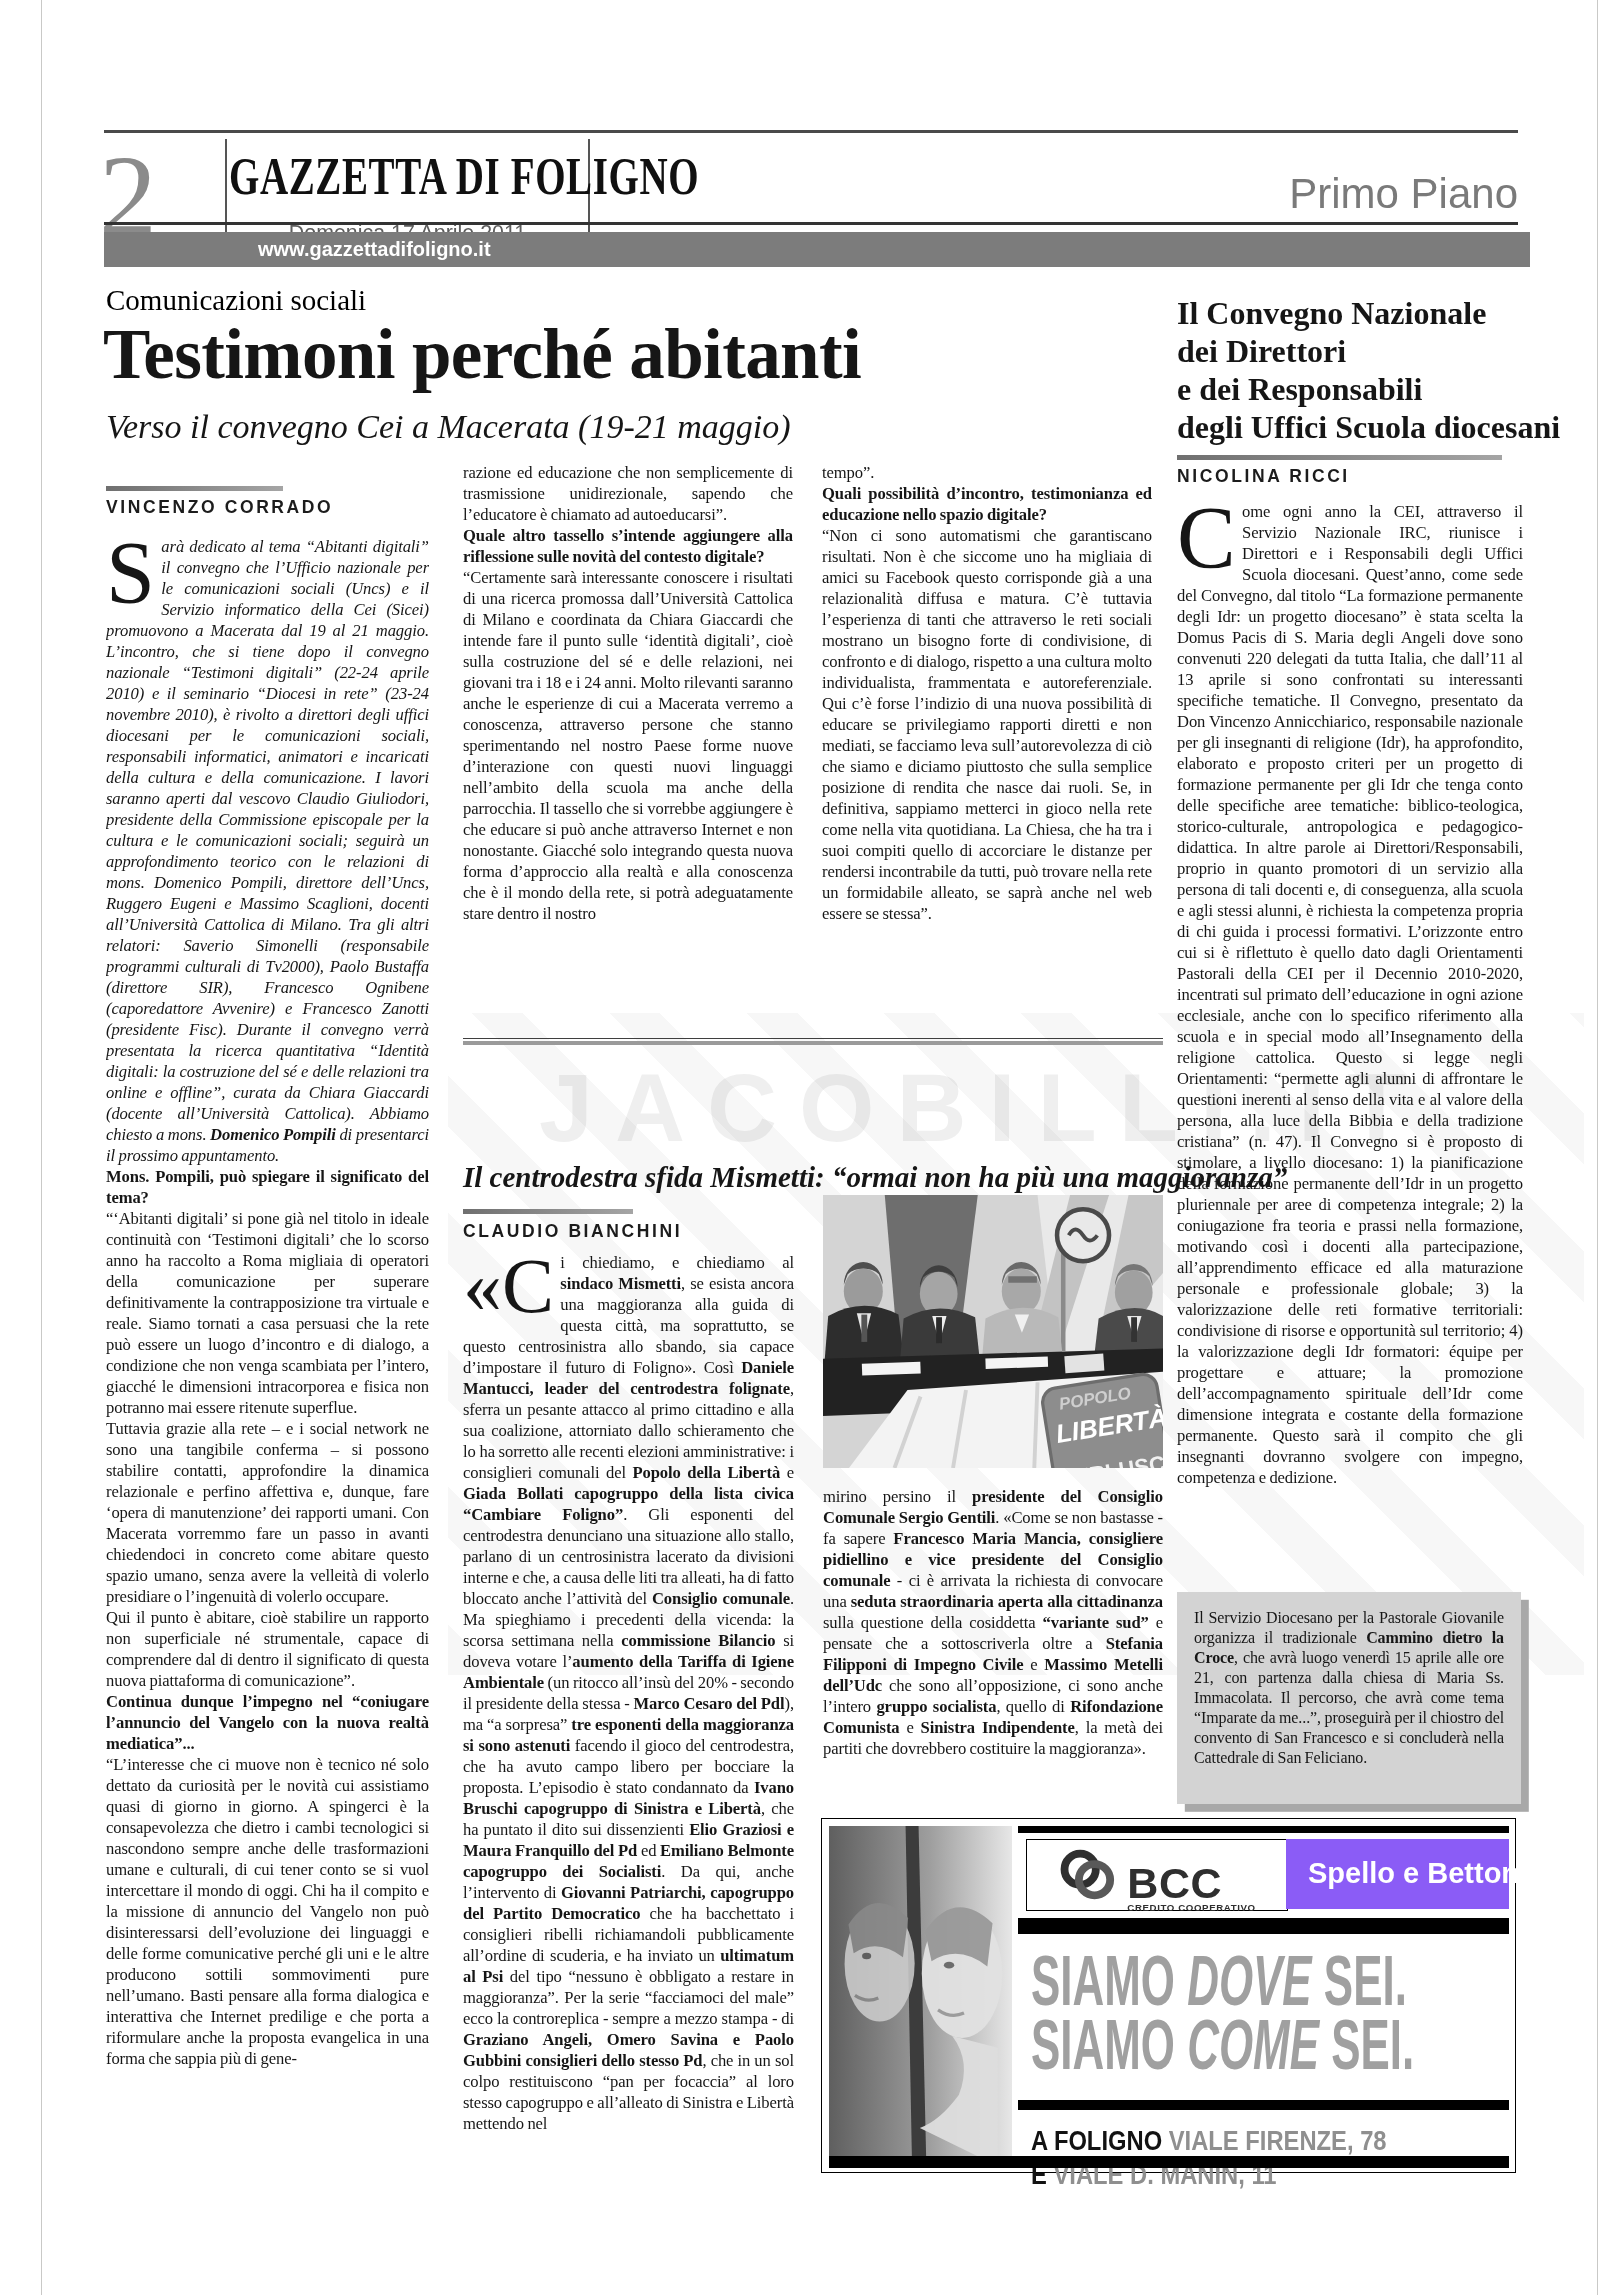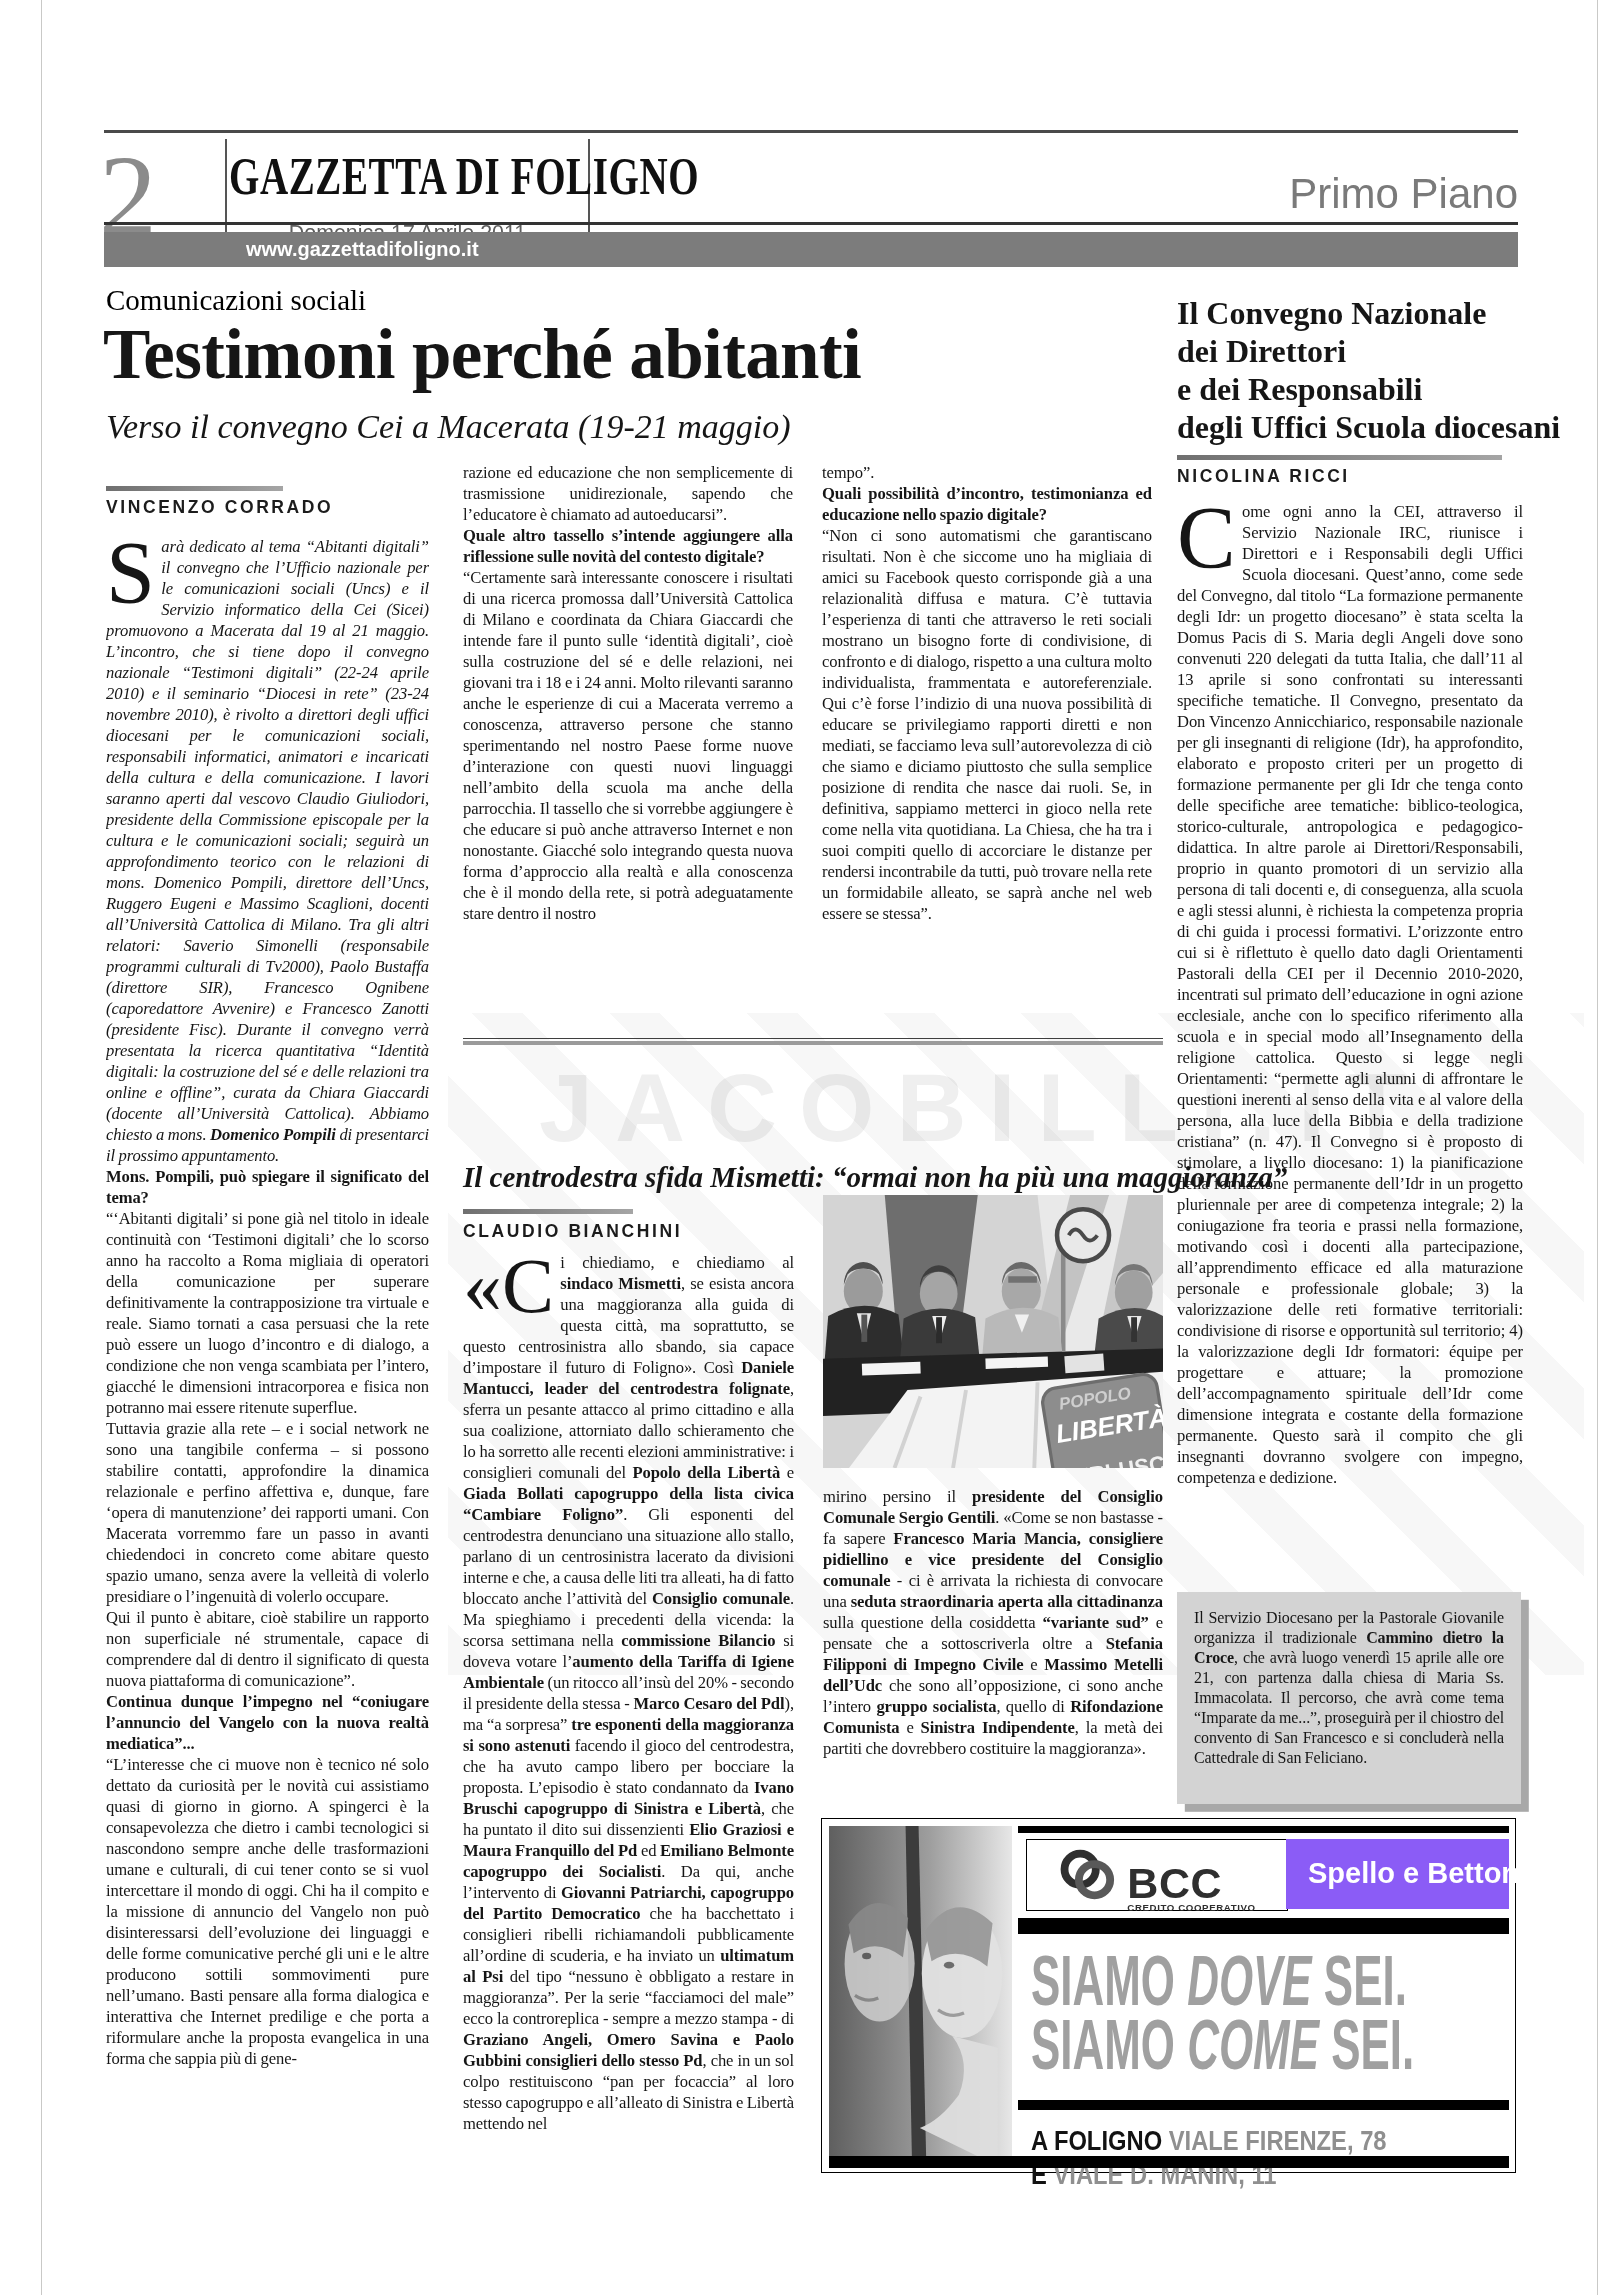--- a/index.html
+++ b/index.html
@@ -84,21 +84,21 @@
   <div class="abs mast-vline" style="left:588px;top:139px;height:119px;"></div>
 
   <div class="abs" style="left:229px;top:145px;width:357px;">
     <div class="masthead">GAZZETTA DI FOLIGNO</div>
     <div class="mast-date" style="margin-top:31px;">Domenica 17 Aprile 2011</div>
   </div>
 
   <div class="abs section-label" style="left:909px;top:170px;width:609px;">Primo Piano</div>
 
   <div class="abs rule-mid" style="left:104px;top:222px;width:1414px;"></div>
-  <div class="abs url-bar" style="left:104px;top:232px;width:1414px;height:35px;">
+  <div class="abs url-bar" style="left:104px;top:232px;width:1414px;height:35px;padding-left:12px;">
     <span>www.gazzettadifoligno.it</span>
   </div>
 
   <div class="abs stripes" style="left:448px;top:1013px;width:1136px;height:662px;"></div>
   <div class="abs watermark" style="left:539px;top:1052px;">JACOBILLI.IT</div>
 
   <div class="abs kicker" style="left:106px;top:284px;">Comunicazioni sociali</div>
   <div class="abs headline1" style="left:103px;top:319px;">Testimoni perché abitanti</div>
   <div class="abs subhead1" style="left:106px;top:408px;">Verso il convegno Cei a Macerata (19-21 maggio)</div>
 

